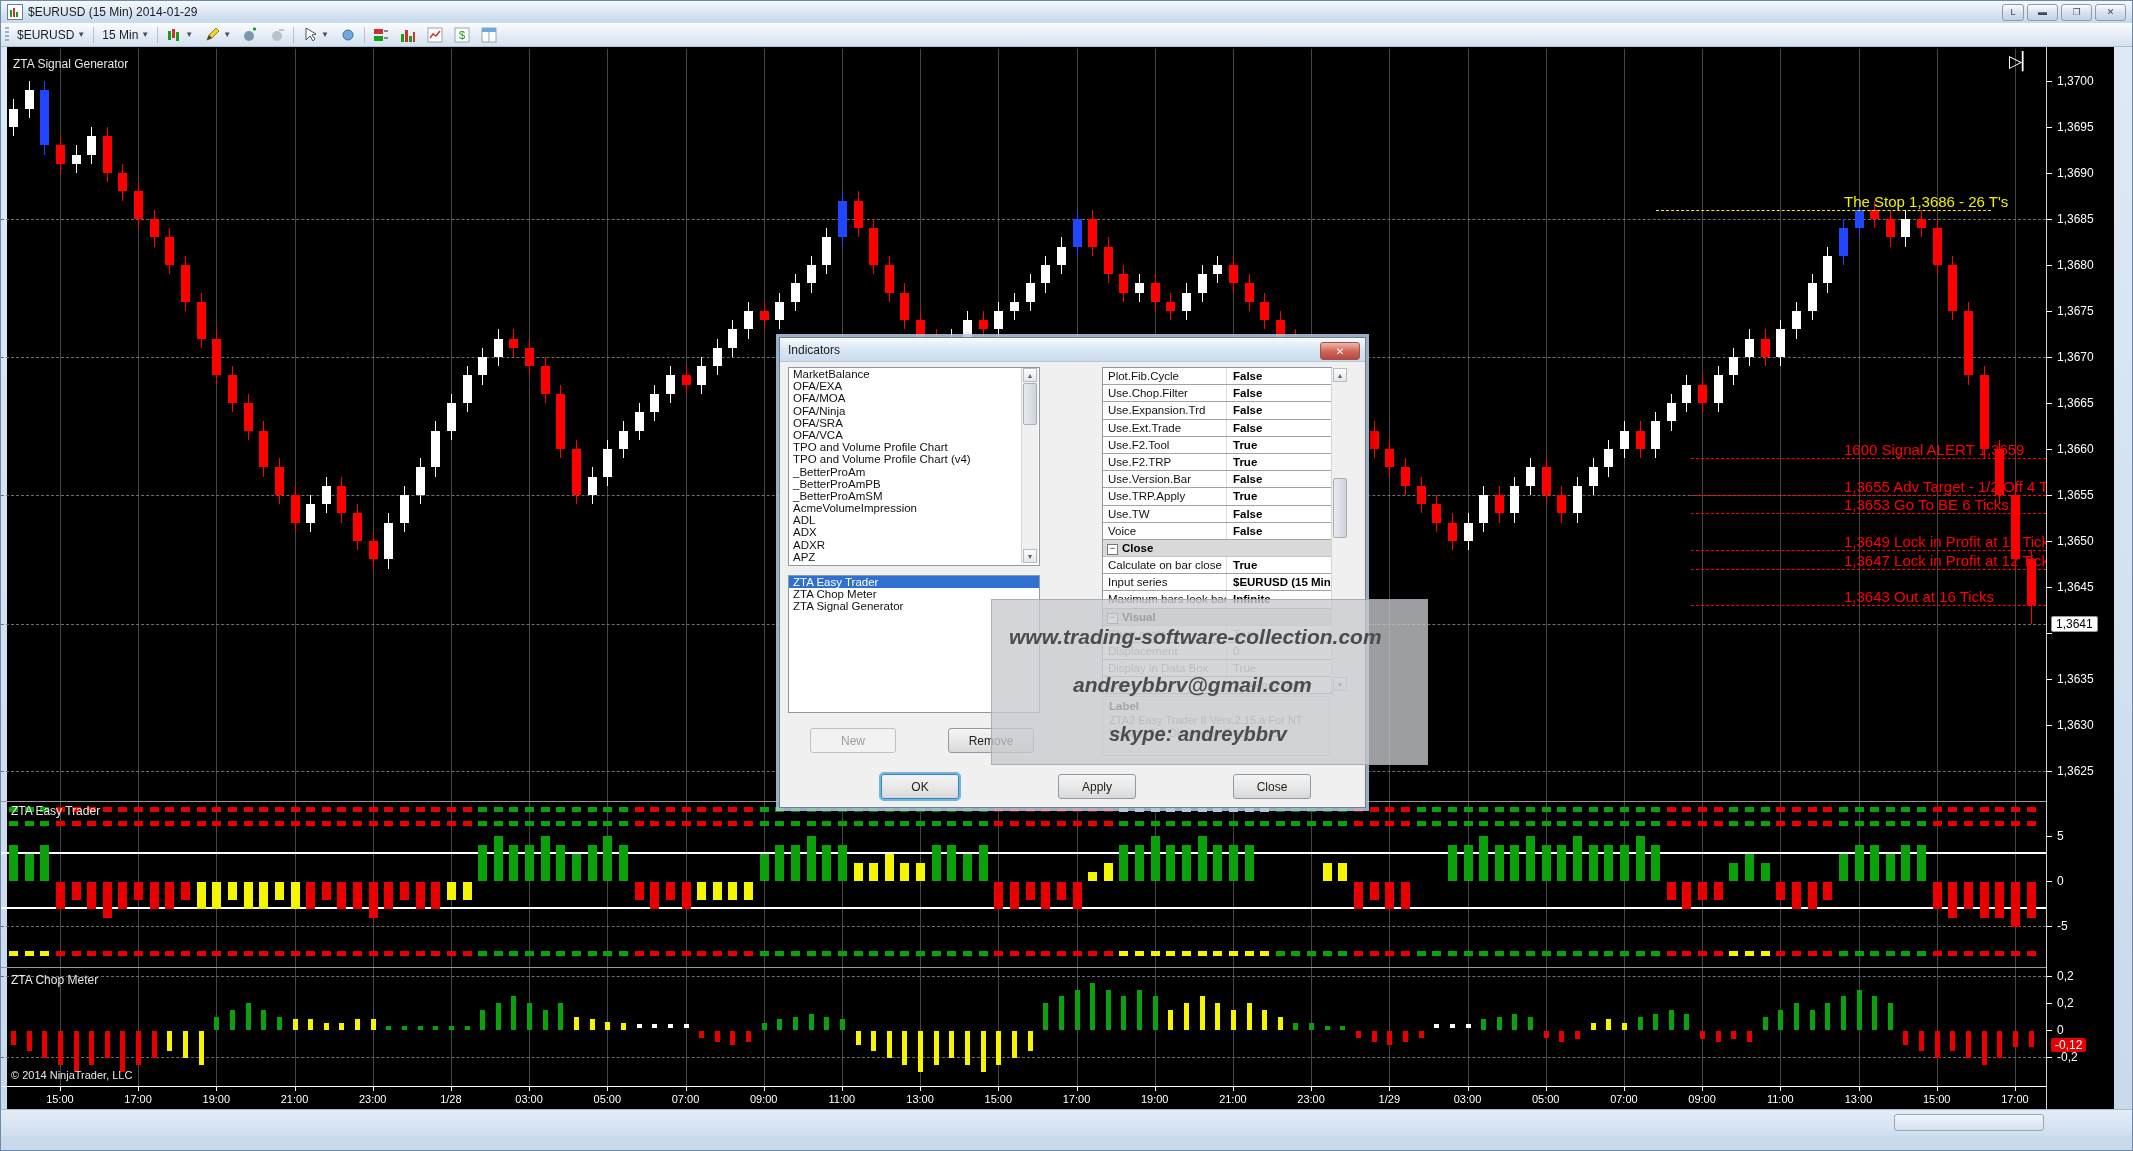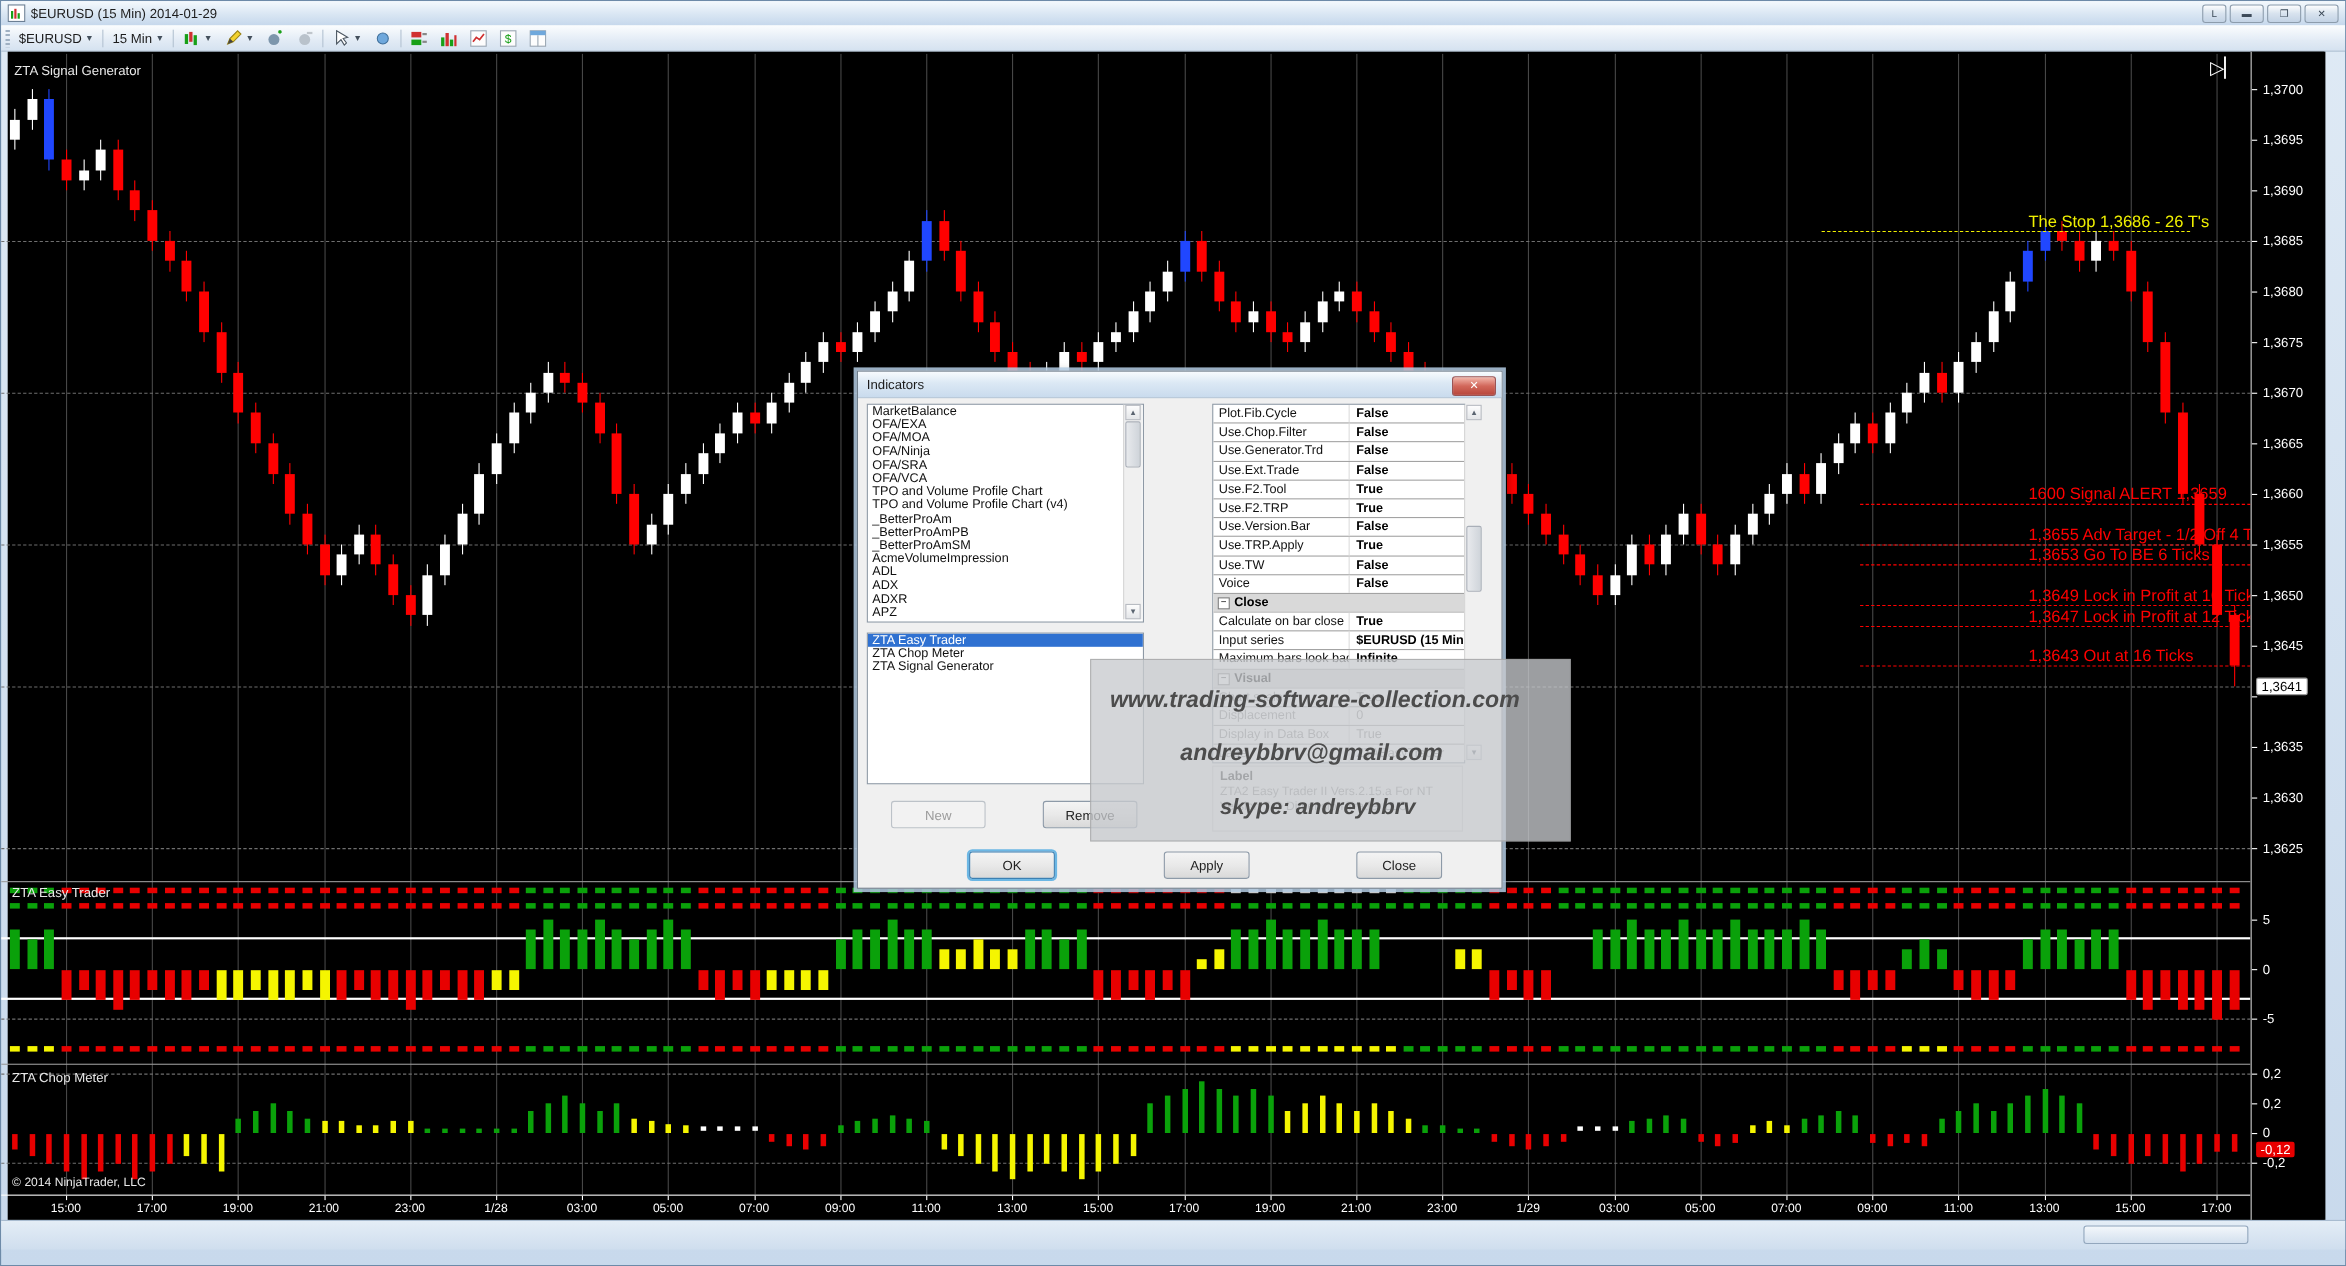--- a/index.html
+++ b/index.html
@@ -1311,21 +1311,21 @@
     <div id="propgrid">
         <div class="pg-row">
           <div class="pg-name">Plot.Fib.Cycle</div>
           <div class="pg-val">False</div>
         </div>
         <div class="pg-row">
           <div class="pg-name">Use.Chop.Filter</div>
           <div class="pg-val">False</div>
         </div>
         <div class="pg-row">
-          <div class="pg-name">Use.Generator.Trd</div>
+          <div class="pg-name">Use.Expansion.Trd</div>
           <div class="pg-val">False</div>
         </div>
         <div class="pg-row">
           <div class="pg-name">Use.Ext.Trade</div>
           <div class="pg-val">False</div>
         </div>
         <div class="pg-row">
           <div class="pg-name">Use.F2.Tool</div>
           <div class="pg-val">True</div>
         </div>

